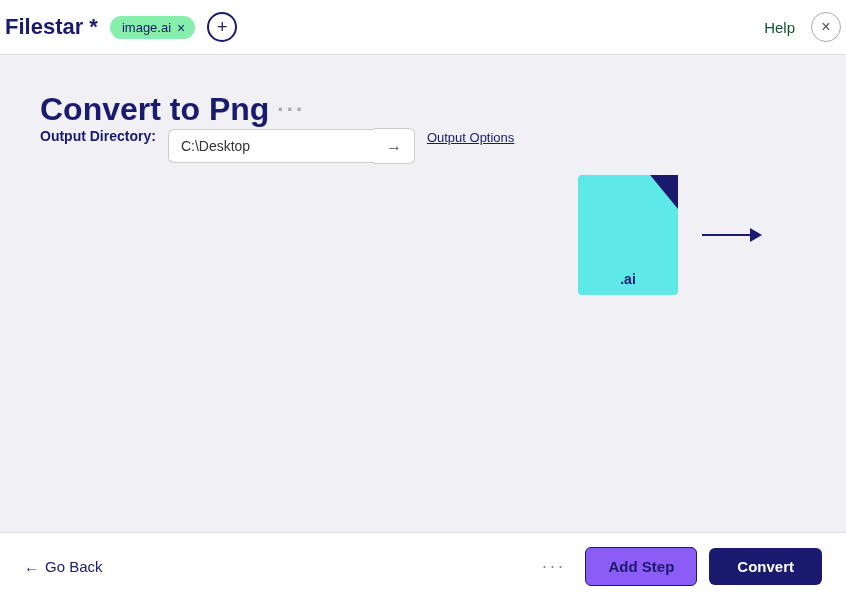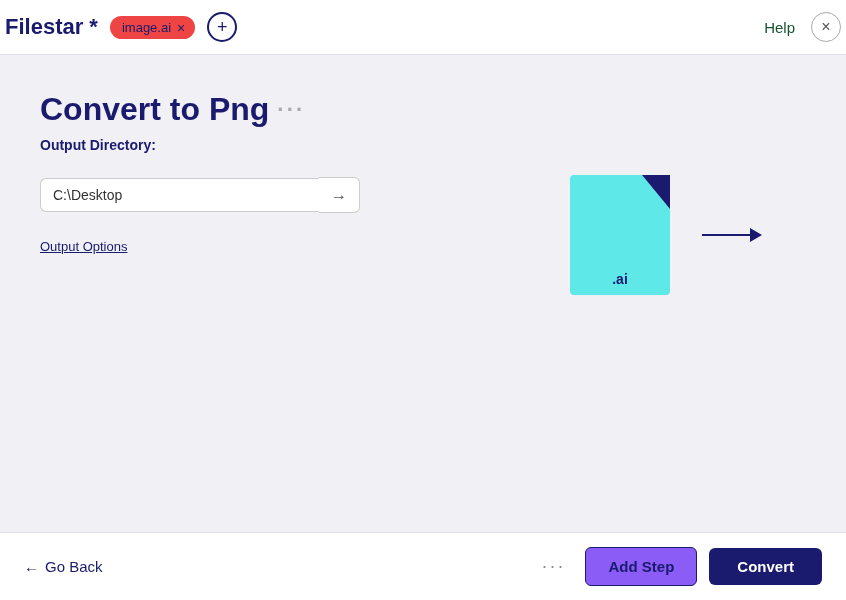--- a/index.html
+++ b/index.html
@@ -28,21 +28,21 @@
       display: flex;
       align-items: center;
       gap: 12px;
     }
     .app-title {
       font-size: 22px;
       font-weight: 700;
       color: #1a1a6e;
     }
     .file-tag {
-      background: #ef4444;
+      background: #86efac;
       border-radius: 20px;
       padding: 4px 10px 4px 12px;
       display: flex;
       align-items: flex-end;
       gap: 6px;
       font-size: 13px;
       color: #1a1a6e;
       font-weight: 500;
     }
     .file-tag-close {
@@ -108,23 +108,22 @@
       gap: 8px;
     }
     .title-dots {
       font-size: 22px;
       color: #aaa;
       letter-spacing: 2px;
     }
 
     .form-section {
       display: flex;
-      flex-direction: column;
-      gap: 24px;
-      margin-top: 9px;
+      flex-direction: row;
+      gap: 12px;
     }
 
     .output-label {
       font-size: 14px;
       font-weight: 600;
       color: #1a1a6e;
     }
 
     .directory-row {
       display: flex;
@@ -165,21 +164,21 @@
       margin-top: 2px;
     }
 
     
     .illustration {
       position: absolute;
       right: 80px;
       top: 120px;
       display: flex;
       align-items: center;
-      gap: 28px;
+      gap: 20px;
     }
 
     .file-icon {
       width: 100px;
       height: 120px;
       position: relative;
     }
     .file-body-cyan {
       width: 100px;
       height: 120px;

